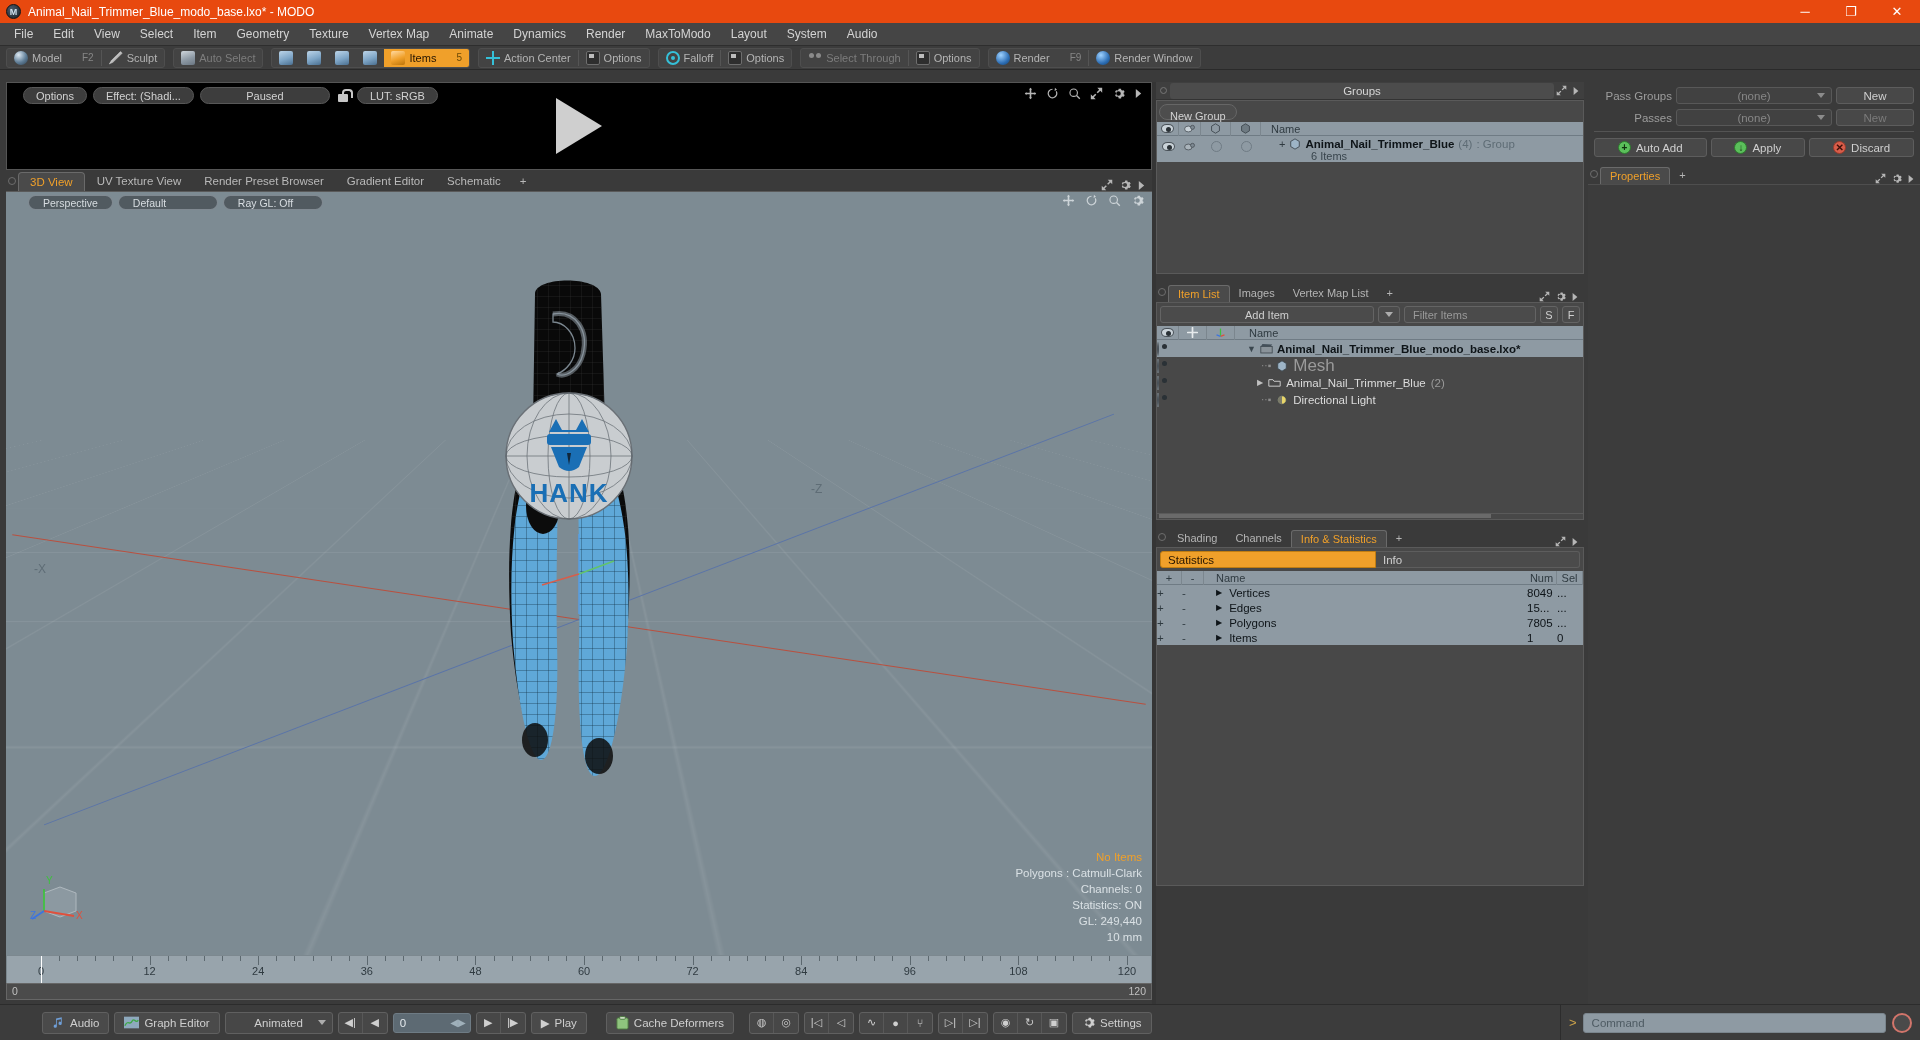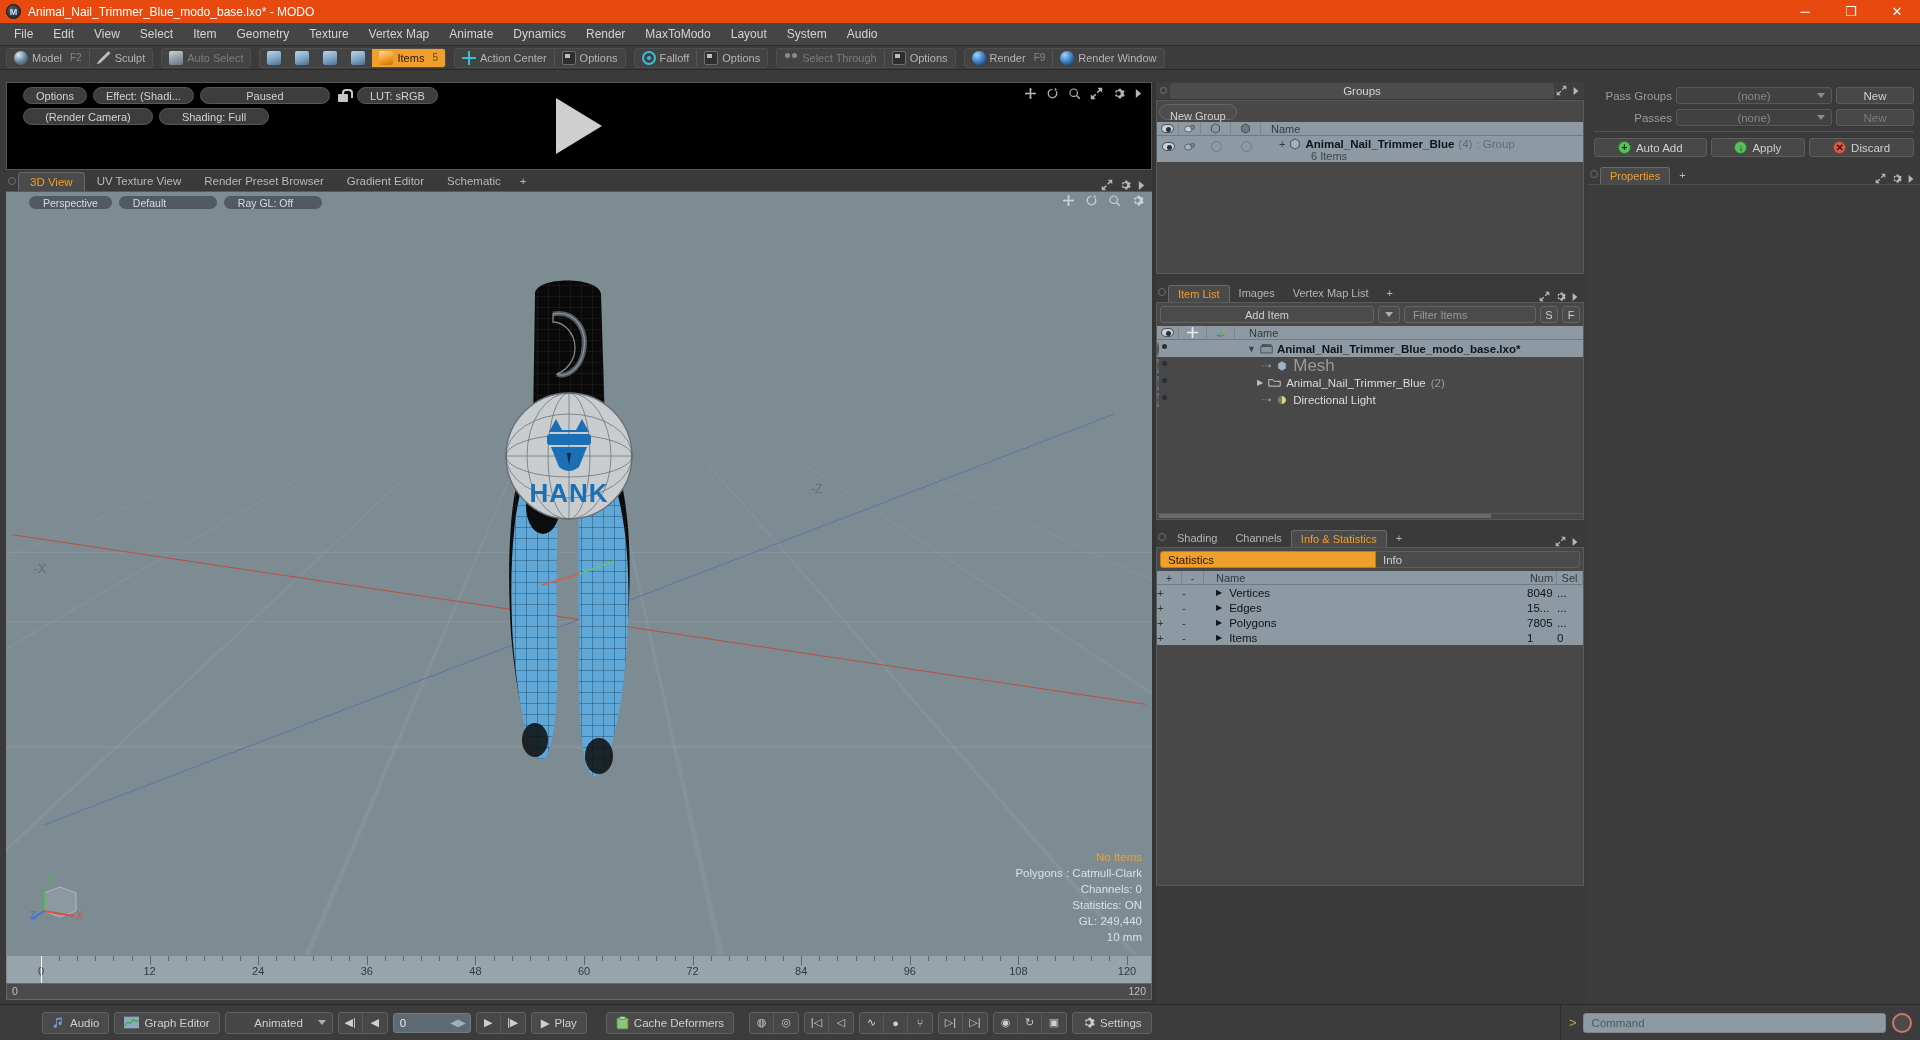--- a/index.html
+++ b/index.html
@@ -48,21 +48,21 @@
     display: flex; align-items: center; height: 20px;
     border: 1px solid #4e4e4e; border-radius: 3px; margin: 0 4px;
     background: #434343; overflow: hidden;
   }
   .mbitem {
     display: flex; align-items: center; gap: 4px; height: 18px;
     padding: 0 7px; color: #b4b4b4; font-size: 11px; white-space: nowrap;
   }
   .mbitem.dim { color: #7d7d7d; }
   .mbitem.active { background: #f0a02a; color: #241400; }
-  .mbitem .hk { color: #868686; font-size: 10px; margin-left: 4px; }
+  .mbitem .hk { color: #868686; font-size: 10px; margin-left: 16px; }
   .mbitem.active .hk { color: #6d4a06; }
   .ico { width: 14px; height: 14px; display: inline-block; flex: 0 0 auto; }
   .sep-v { width: 1px; height: 16px; background: #555; }
 
   .ic-sphere { border-radius: 50%; background: radial-gradient(circle at 33% 28%, #dce8f2, #5f7d96 55%, #2c3f51); }
   .ic-pencil { background: linear-gradient(135deg,#d8d8d8 40%, #9a9a9a 60%); clip-path: polygon(0 100%, 18% 72%, 85% 5%, 100% 20%, 30% 88%); }
   .ic-cube { background: linear-gradient(160deg,#cfd6dc,#8e9aa5 55%,#6a7682); border-radius: 2px; }
   .ic-cube-b { background: linear-gradient(160deg,#bcd4e8,#7ea5c6 55%,#4a6f90); border-radius: 2px; }
   .ic-cube-o { background: linear-gradient(160deg,#ffd9a0,#f0a02a 55%,#bd7409); border-radius: 2px; }
   .ic-target { border-radius: 50%; border: 2px solid #35c0d8; position: relative; }
@@ -421,24 +421,20 @@
 
   <div class="gap-fill"></div>
 
   <div class="preview-panel">
     <div class="prow">
       <div class="pill">Options</div>
       <div class="pill">Effect: (Shadi...</div>
       <div class="pill" style="width:130px">Paused</div>
       <div class="lock-ico"></div>
       <div class="pill">LUT: sRGB</div>
-    </div>
-    <div class="prow">
-      <div class="pill" style="width:130px">(Render Camera)</div>
-      <div class="pill" style="width:110px">Shading: Full</div>
     </div>
     <div class="prev-tools">
       <svg width="13" height="13" viewBox="0 0 16 16">
           <path d="M8 1l2 2H9v4h4V6l2 2-2 2V9H9v4h1l-2 2-2-2h1V9H3v1L1 8l2-2v1h4V3H6z" fill="#b6b6b6"></path>
         </svg>
       <svg width="13" height="13" viewBox="0 0 16 16">
           <path d="M8 2a6 6 0 105.2 3l-1.3.8A4.5 4.5 0 118 3.5z" fill="#b6b6b6"></path>
           <path d="M11 1l2.5 2.5L10.6 5z" fill="#b6b6b6"></path>
         </svg>
       <svg width="13" height="13" viewBox="0 0 16 16">

